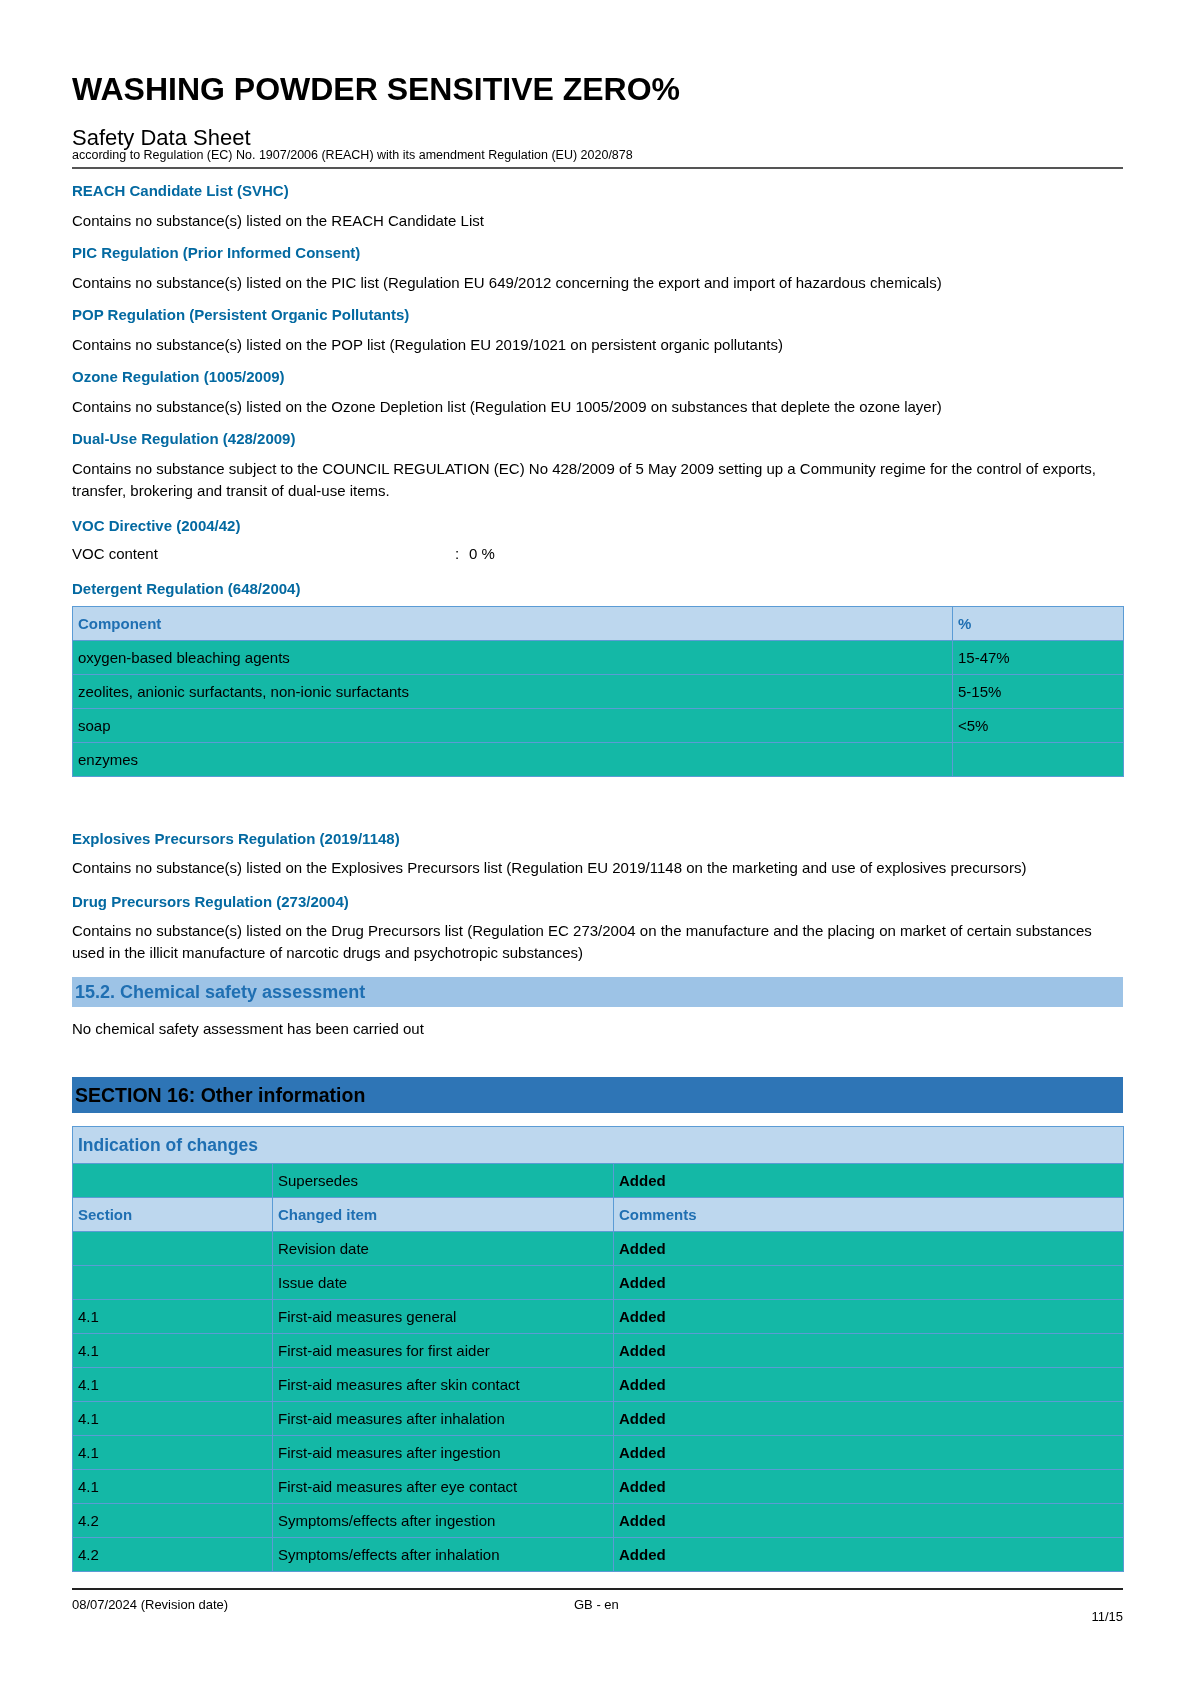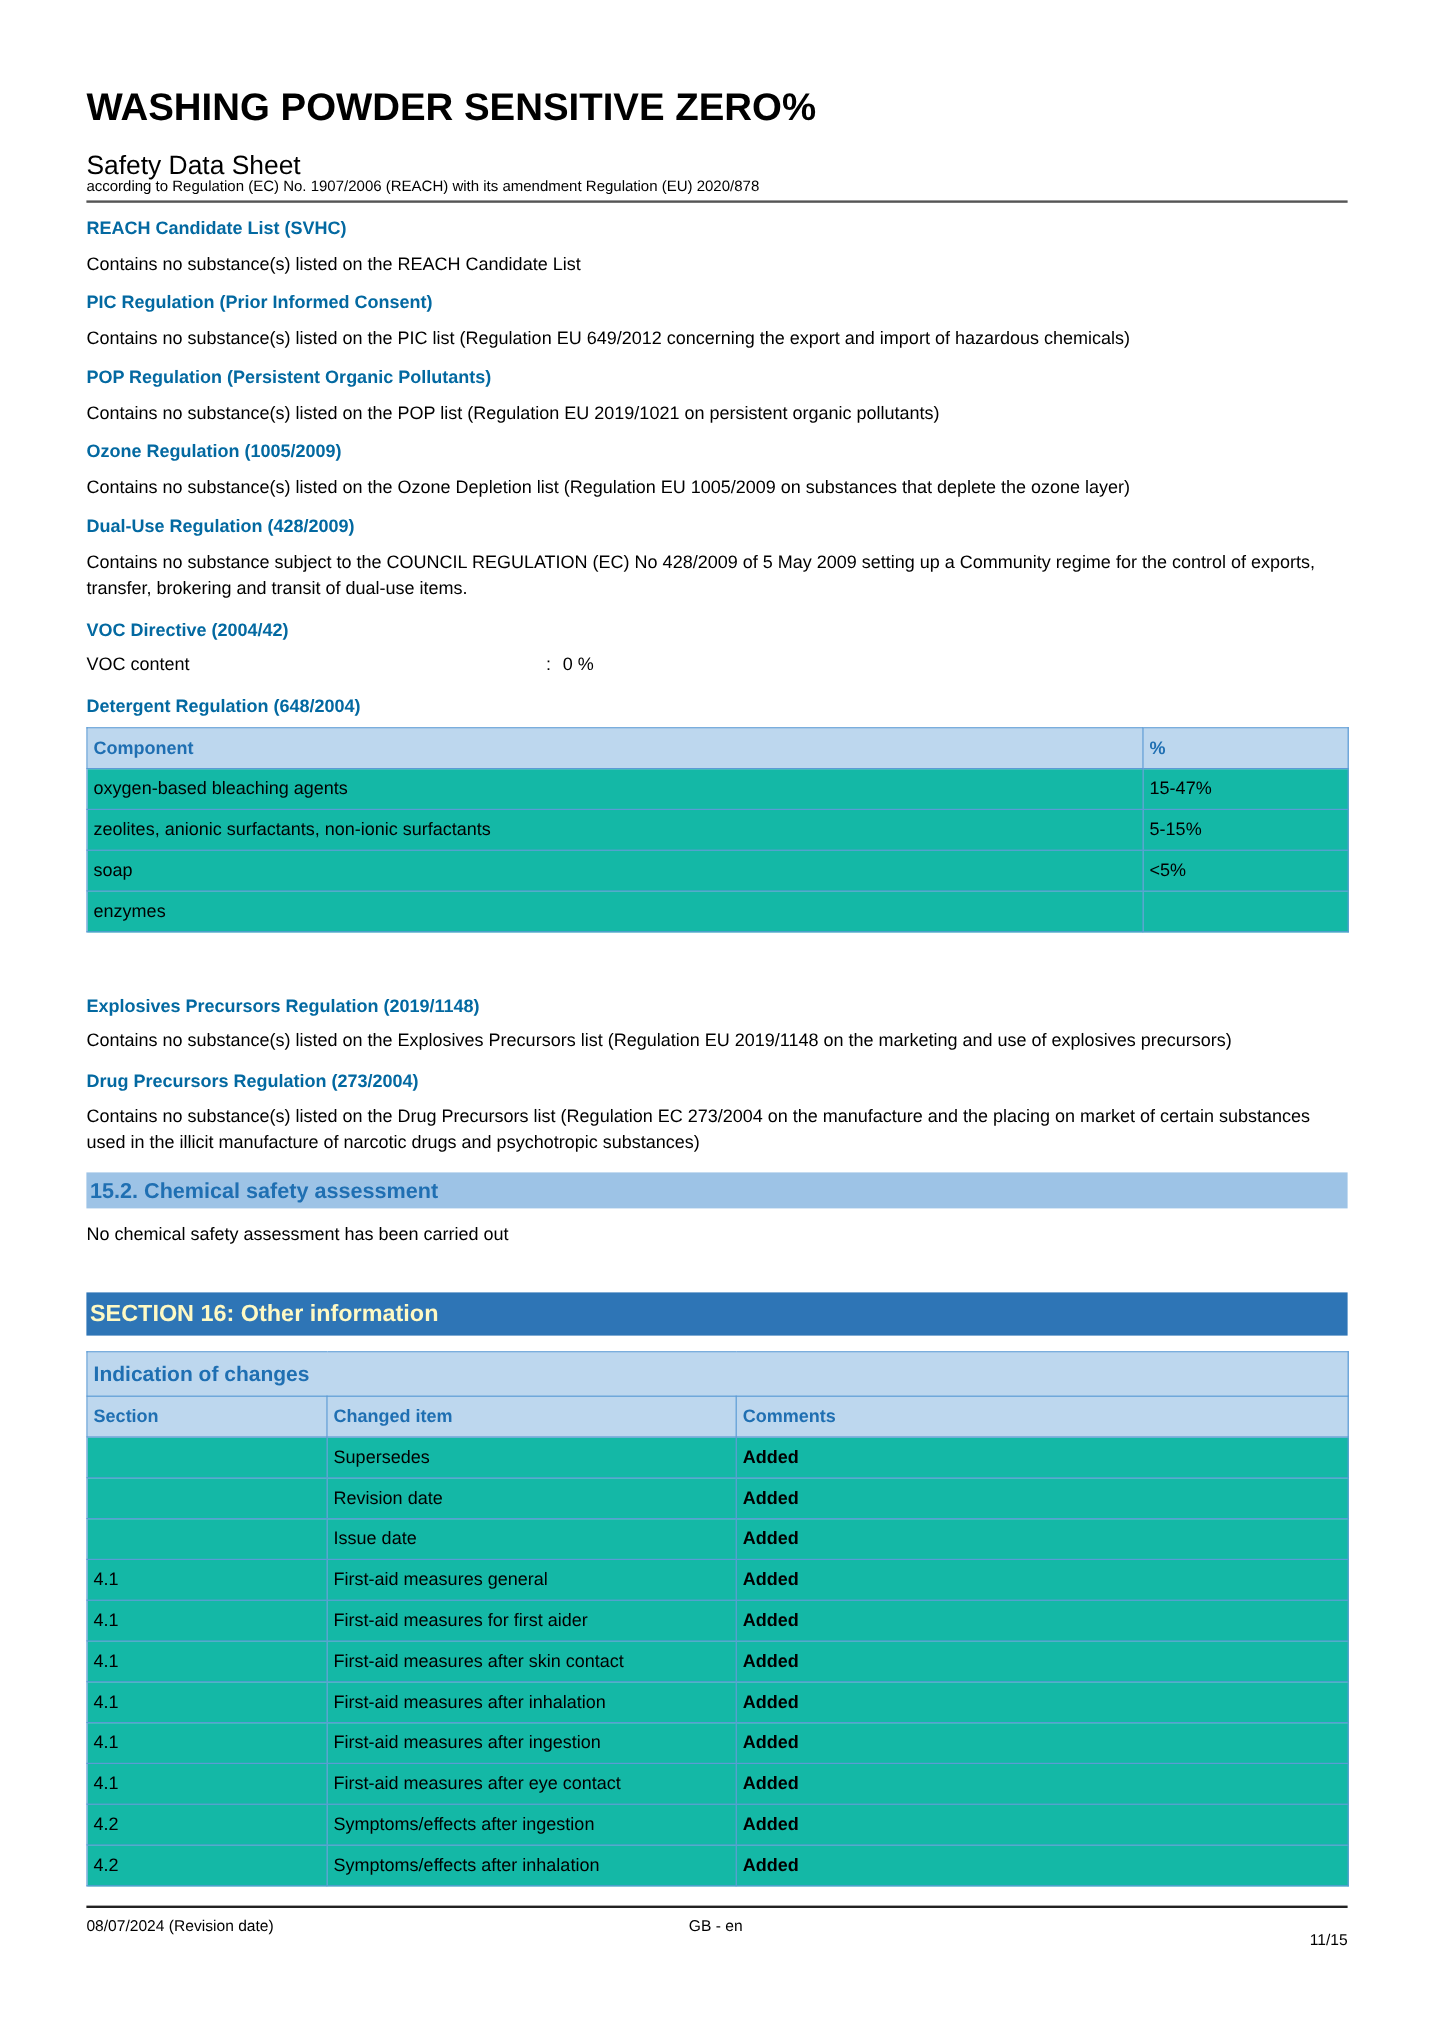--- a/index.html
+++ b/index.html
@@ -19,21 +19,21 @@
     .kv-value { position: absolute; left: 397px; font-size: 15px; line-height: 18px; }
 
     table.sds { position: absolute; left: 0; border-collapse: collapse; width: 1051px; table-layout: fixed; }
     table.sds td, table.sds th { border: 1.5px solid #5b9bd5; font-size: 15px; text-align: left; vertical-align: middle; padding: 0 5px; }
     table.sds .caption-cell { background: #bdd7ee; color: #1f6fb2; font-weight: bold; font-size: 17.5px; height: 36px; }
     table.sds th { background: #bdd7ee; color: #1f6fb2; font-weight: bold; height: 33px; }
     table.sds td { height: 33px; background: #14b8a6; }
     td.bold { font-weight: bold; }
 
     .band-light { position: absolute; left: 0; width: 1051px; height: 30px; background: #9dc3e6; color: #1f6fb2; font-weight: bold; font-size: 18px; line-height: 30px; padding-left: 3px; box-sizing: border-box; }
-    .band-dark { position: absolute; left: 0; width: 1051px; height: 36px; background: #2e75b6; color: #fef9c3; font-weight: bold; font-size: 19.5px; line-height: 36px; padding-left: 3px; box-sizing: border-box; }
+    .band-dark { position: absolute; left: 0; width: 1051px; height: 36px; background: #2e75b6; color: #000000; font-weight: bold; font-size: 19.5px; line-height: 36px; padding-left: 3px; box-sizing: border-box; }
 
     .footer-rule { position: absolute; top: 1588px; left: 0; width: 1051px; height: 1.5px; background: #222; }
     .footer { position: absolute; top: 1597px; font-size: 13px; line-height: 16px; }
     .footer-left { left: 0; }
     .footer-center { left: 502px; }
     .footer-right { right: 0; text-align: right; margin-top: 12px; }
   </style>
 </head>
 <body>
 
@@ -109,28 +109,28 @@
     <colgroup>
         <col style="width:200px">
         <col style="width:341px">
         <col style="width:510px">
       </colgroup>
     <tbody>
         <tr>
       <td class="caption-cell" colspan="3">Indication of changes</td>
     </tr>
     <tr>
+      <td></td>
+      <td>Supersedes</td>
+      <td class="bold">Added</td>
+    </tr>
+    <tr>
       <th>Section</th>
       <th>Changed item</th>
       <th>Comments</th>
-    </tr>
-    <tr>
-      <td></td>
-      <td>Supersedes</td>
-      <td class="bold">Added</td>
     </tr>
     <tr>
       <td></td>
       <td>Revision date</td>
       <td class="bold">Added</td>
     </tr>
     <tr>
       <td></td>
       <td>Issue date</td>
       <td class="bold">Added</td>

